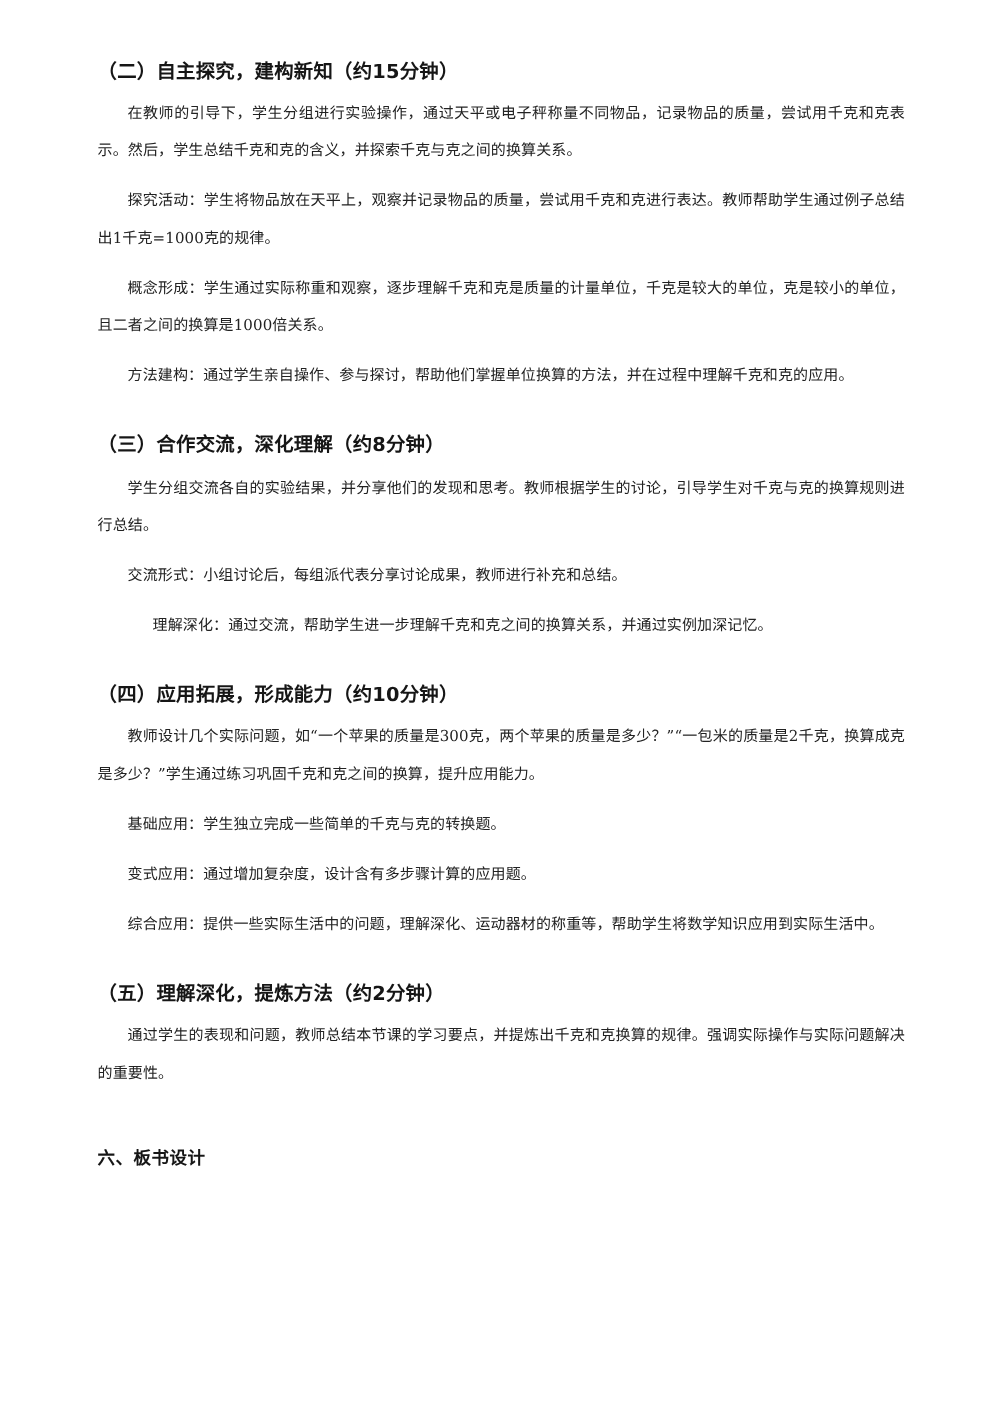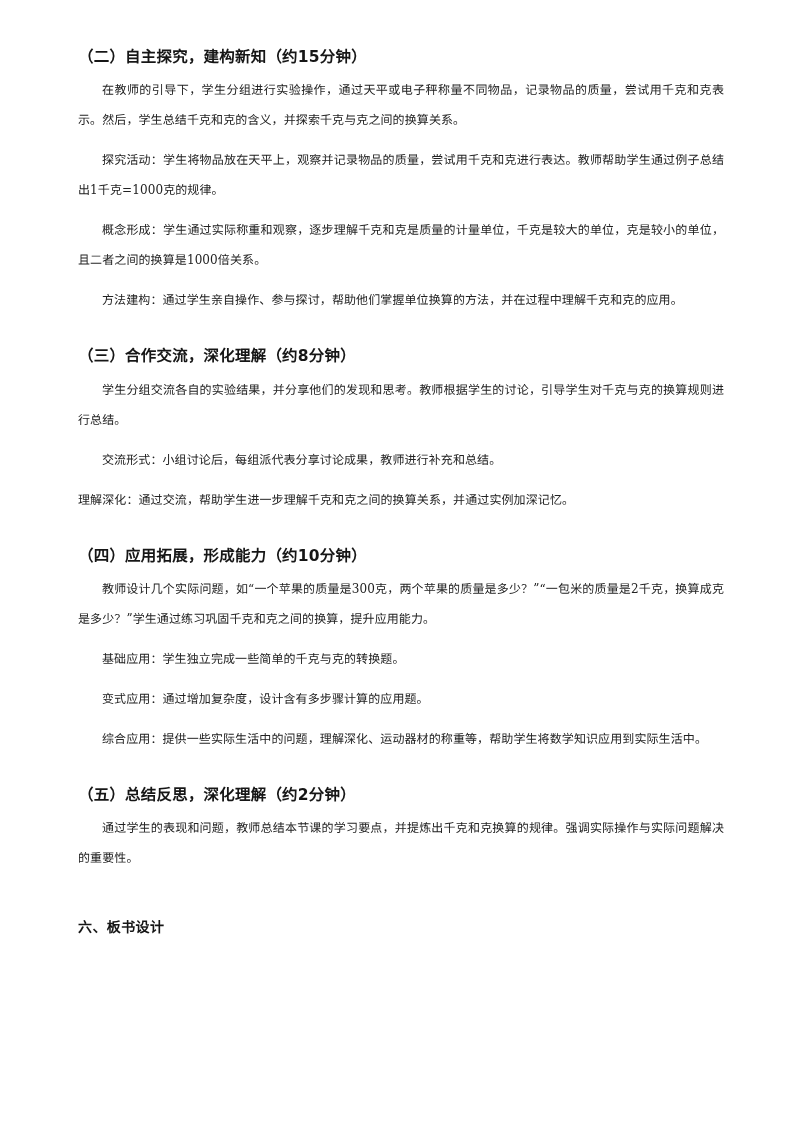--- a/index.html
+++ b/index.html
@@ -56,20 +56,21 @@
     color: #222222;
     margin: 0 0 10px 0;
     text-align: justify;
     text-justify: inter-ideograph;
     text-indent: 2em;
     letter-spacing: 0.1px;
   }
 
   .para.no-indent {
     text-indent: 0;
+    margin-left: 44px;
   }
 
   
   .board-line {
     font-size: 12px;
     line-height: 30px;
     color: #222222;
     margin: 0 0 10px 0;
     text-indent: 0;
     padding-left: 8px;
@@ -146,21 +147,21 @@
     <div class="gap-section"></div>
 
     <h2 class="sub-heading">（四）应用拓展，形成能力（约10分钟）</h2>
     <p class="para">教师设计几个实际问题，如“一个苹果的质量是300克，两个苹果的质量是多少？”“一包米的质量是2千克，换算成克是多少？”学生通过练习巩固千克和克之间的换算，提升应用能力。</p>
     <p class="para">基础应用：学生独立完成一些简单的千克与克的转换题。</p>
     <p class="para">变式应用：通过增加复杂度，设计含有多步骤计算的应用题。</p>
     <p class="para">综合应用：提供一些实际生活中的问题，理解深化、运动器材的称重等，帮助学生将数学知识应用到实际生活中。</p>
 
     <div class="gap-section"></div>
 
-    <h2 class="sub-heading">（五）总结反思，深化理解（约2分钟）</h2>
+    <h2 class="sub-heading">（五）理解深化，提炼方法（约2分钟）</h2>
     <p class="para">通过学生的表现和问题，教师总结本节课的学习要点，并提炼出千克和克换算的规律。强调实际操作与实际问题解决的重要性。</p>
 
     <div class="gap-big"></div>
 
     <h1 class="main-heading">六、板书设计</h1>
     <p class="para">教学板书应简洁明了，体现出千克和克的基本概念及其换算规律：</p>
     <p class="board-line mono">千克 &lt;-&gt; 克</p>
     <p class="board-line mono">1千克 = 1000克</p>
 
   </div>

